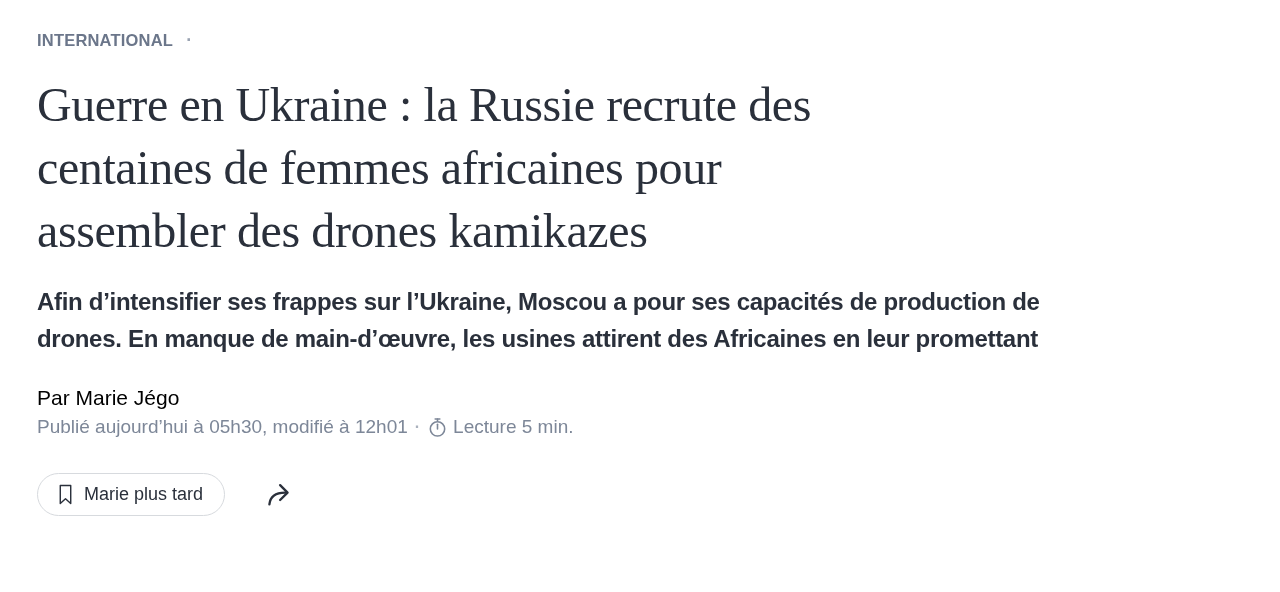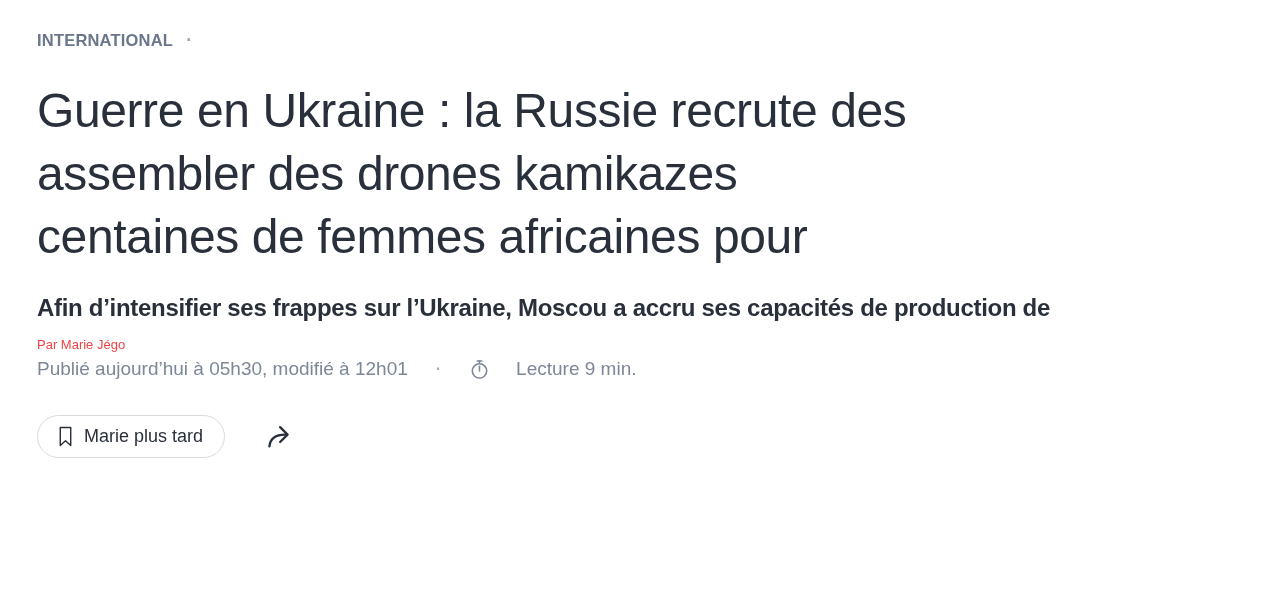--- a/index.html
+++ b/index.html
@@ -31,22 +31,22 @@
     cursor: pointer;
   }
   .breadcrumb .sep {
     color: #9aa3b2;
     font-size: 18px;
     line-height: 1;
   }
 
   
   .headline {
-    margin-top: 29px;
-    font-family: Liberation Sans, sans-serif;
+    margin-top: 23px;
+    font-family: Liberation Serif, serif;
     font-weight: 500;
     font-size: 48px;
     line-height: 63px;
     letter-spacing: -0.4px;
     color: #2a303b;
   }
   .headline .line { display: block; white-space: nowrap; }
 
   
   .standfirst {
@@ -54,29 +54,29 @@
     font-weight: bold;
     font-size: 24px;
     line-height: 37px;
     letter-spacing: -0.3px;
     color: #2a303b;
   }
   .standfirst .line { display: block; white-space: nowrap; }
 
   
   .byline {
-    margin-top: 11px;
-    font-size: 13px;
-    color: #ef4444;
+    margin-top: 29px;
+    font-size: 21px;
+    color: #000000;
   }
   .publine {
     margin-top: 6px;
     display: flex;
     align-items: center;
-    gap: 26px;
+    gap: 5px;
     font-size: 19px;
     color: #7d8798;
   }
   .publine .dot {
     color: #aab1bd;
     font-weight: bold;
     font-size: 16px;
     margin: 0 2px;
   }
   .publine svg { display: block; }
@@ -118,40 +118,41 @@
 
 <div class="page">
 
   <nav class="breadcrumb">
     <a>INTERNATIONAL</a>
     <span class="sep">·</span>
   </nav>
 
   <h1 class="headline">
     <span class="line">Guerre en Ukraine : la Russie recrute des</span>
+    <span class="line">centaines de femmes africaines pour</span>
     <span class="line">assembler des drones kamikazes</span>
-    <span class="line">centaines de femmes africaines pour</span>
   </h1>
 
   <p class="standfirst">
-    <span class="line">Afin d’intensifier ses frappes sur l’Ukraine, Moscou a accru ses capacités de production de</span>
+    <span class="line">Afin d’intensifier ses frappes sur l’Ukraine, Moscou a pour ses capacités de production de</span>
+    <span class="line">drones. En manque de main-d’œuvre, les usines attirent des Africaines en leur promettant</span>
   </p>
 
   <div class="byline">Par Marie Jégo</div>
 
   <div class="publine">
     <span>Publié aujourd’hui à 05h30, modifié à 12h01</span>
     <span class="dot">·</span>
     <svg class="icon" width="21" height="21" viewBox="0 0 24 24" fill="none" stroke="#7d8798" stroke-width="1.8" stroke-linecap="round">
       <line x1="9.3" y1="2.2" x2="14.7" y2="2.2"></line>
       <line x1="12" y1="2.2" x2="12" y2="4.6"></line>
       <circle cx="12" cy="13.6" r="8.2"></circle>
       <line x1="12" y1="13.6" x2="12" y2="8.3"></line>
     </svg>
-    <span>Lecture 9 min.</span>
+    <span>Lecture 5 min.</span>
   </div>
 
   <div class="actions">
     <button class="read-later">
       <svg class="icon" width="19" height="21" viewBox="0 0 20 22" fill="none" stroke="#2a303b" stroke-width="1.5" stroke-linejoin="round">
         <path d="M4.5 1.5 h11 v19 l-5.5 -5 l-5.5 5 z"></path>
       </svg>
       <span>Marie plus tard</span>
     </button>
 

